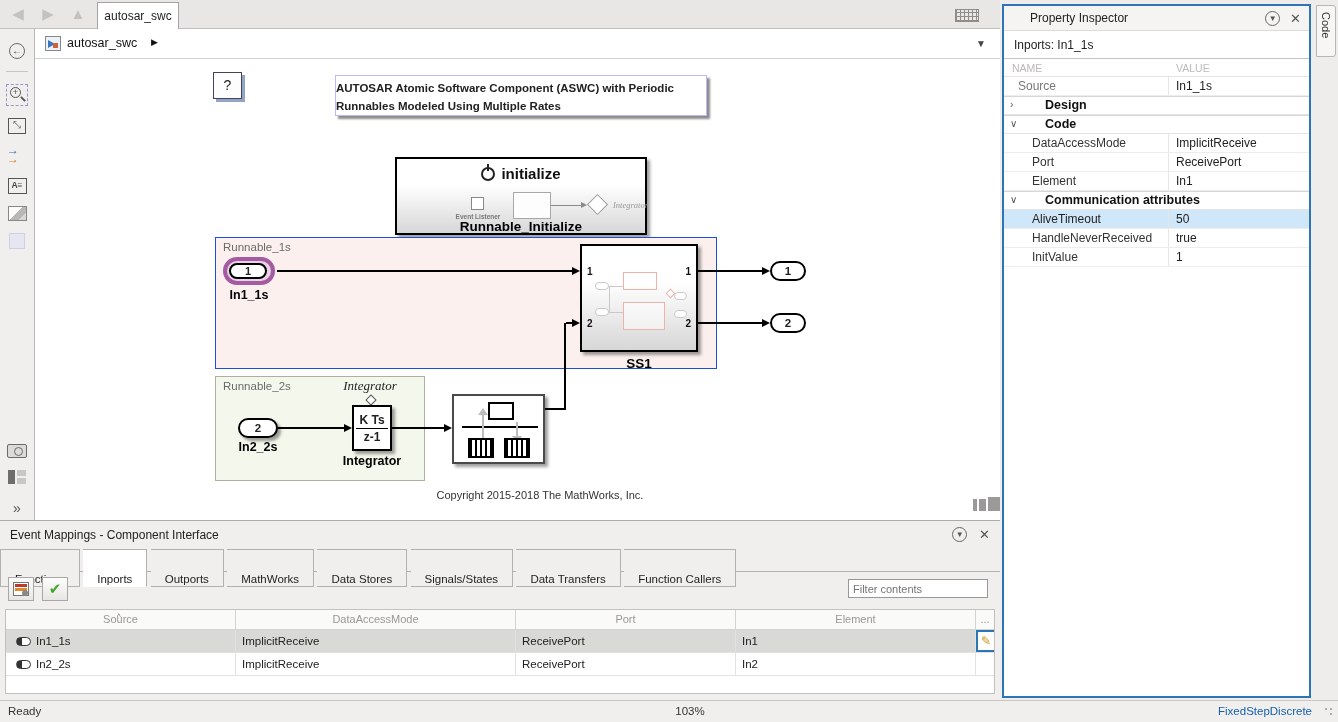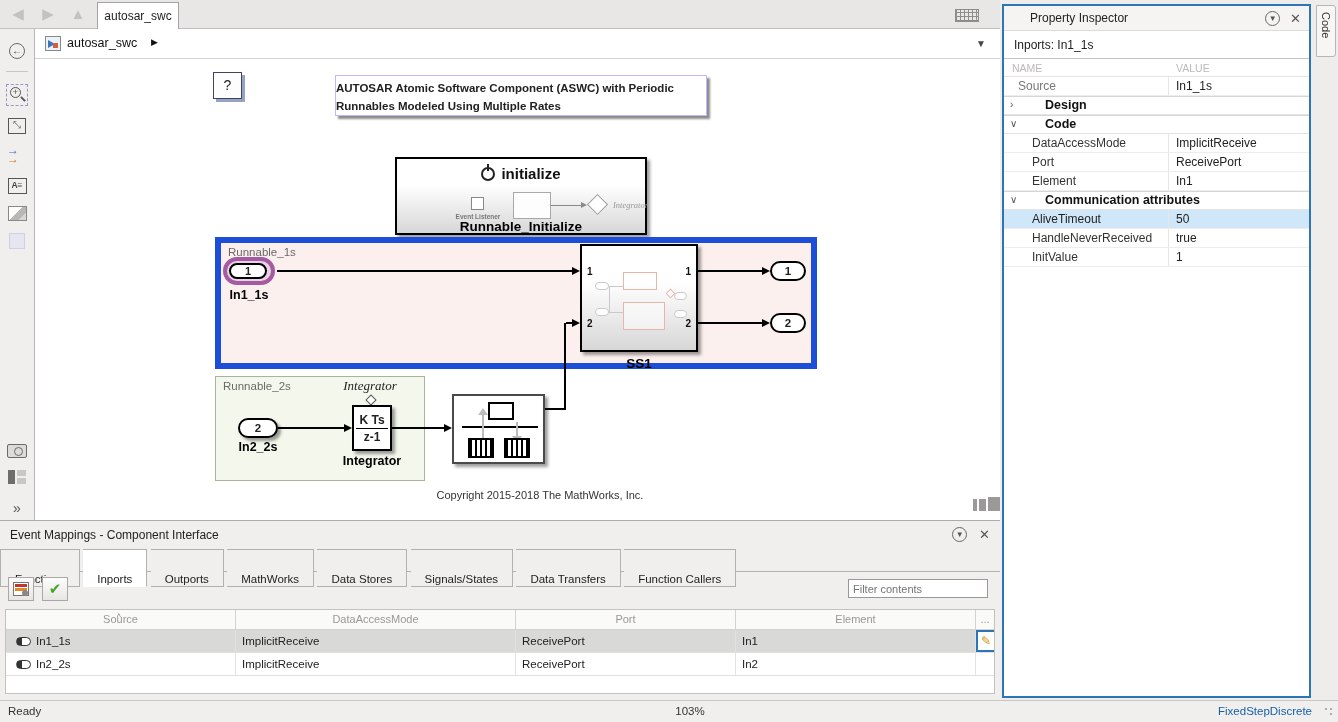--- a/index.html
+++ b/index.html
@@ -63,21 +63,21 @@
   .ev-sq { position:absolute; left:74px; top:38px; width:13px; height:13px; border:1.5px solid #888; background:#fff; }
   .ev-label { position:absolute; left:50px; top:54px; width:62px; text-align:center; font-size:6.5px; font-weight:bold; color:#777; }
   .init-rect { position:absolute; left:116px; top:33px; width:38px; height:27px; border:1px solid #a8a8a8; background:#fdfdfd; }
   .init-line { position:absolute; left:154px; top:46px; width:32px; height:1px; background:#8a8a8a; }
   .init-ah { position:absolute; left:184px; top:43px; width:0; height:0; border-top:3px solid transparent; border-bottom:3px solid transparent; border-left:6px solid #8a8a8a; }
   .init-diamond { position:absolute; left:193px; top:38px; width:15px; height:15px; border:1px solid #999; background:#fff; transform:rotate(45deg); }
   .init-dlabel { position:absolute; left:216px; top:41px; font-size:8.5px; font-style:italic; color:#999; font-family:"Liberation Serif", serif; }
 
   .region { position:absolute; }
   .region-label { position:absolute; left:7px; top:3px; font-size:11.5px; color:#6a6a6a; }
-  .r1 { left:180px; top:178px; width:602px; height:132px; background:#fcf0ee; border:6px solid #1d4ed8;text-align:right; }
+  .r1 { left:180px; top:178px; width:502px; height:132px; background:#fcf0ee; border:1px solid #1d4ed8;text-align:right; }
   .r2 { left:180px; top:317px; width:210px; height:105px; background:#f4f8ec; border:1px solid #a9b29e; }
 
   .inport-sel { position:absolute; left:188px; top:198px; width:52px; height:28px; border:4px solid #a55ba2; border-radius:16px; background:#e8d2e6; }
   .oval { position:absolute; border:2px solid #000; border-radius:10px; background:#fff; text-align:center; font-weight:bold; font-size:11.5px; }
   .inoval1 { left:2px; top:2px; width:38px; height:16px; line-height:13px; position:absolute; border:2px solid #000; border-radius:9px; background:#fff; text-align:center; font-weight:bold; font-size:11px; }
 
   .ss1 { position:absolute; left:545px; top:185px; width:118px; height:108px; border:2px solid #000; }
   .ssport { position:absolute; font-weight:bold; font-size:10px; color:#111; }
   .prev-rect { position:absolute; border:1px solid #eab4ab; background:rgba(255,255,255,0.5); }
   .prev-oval { position:absolute; border:1px solid #c9c9c9; border-radius:5px; background:#fff; }

